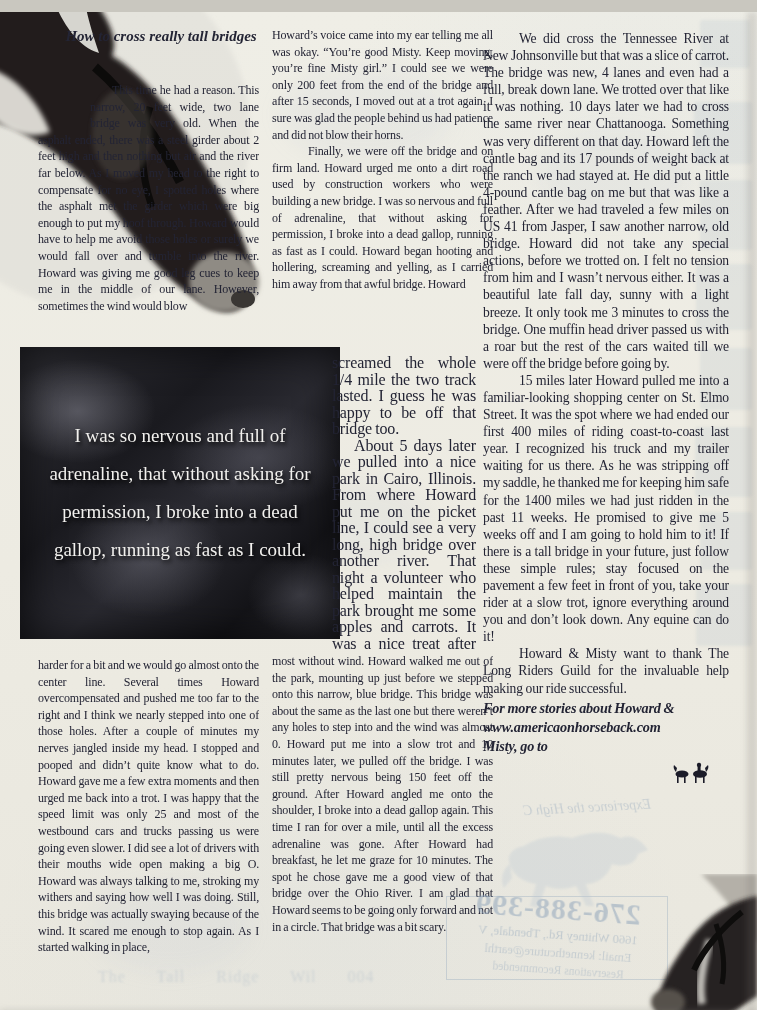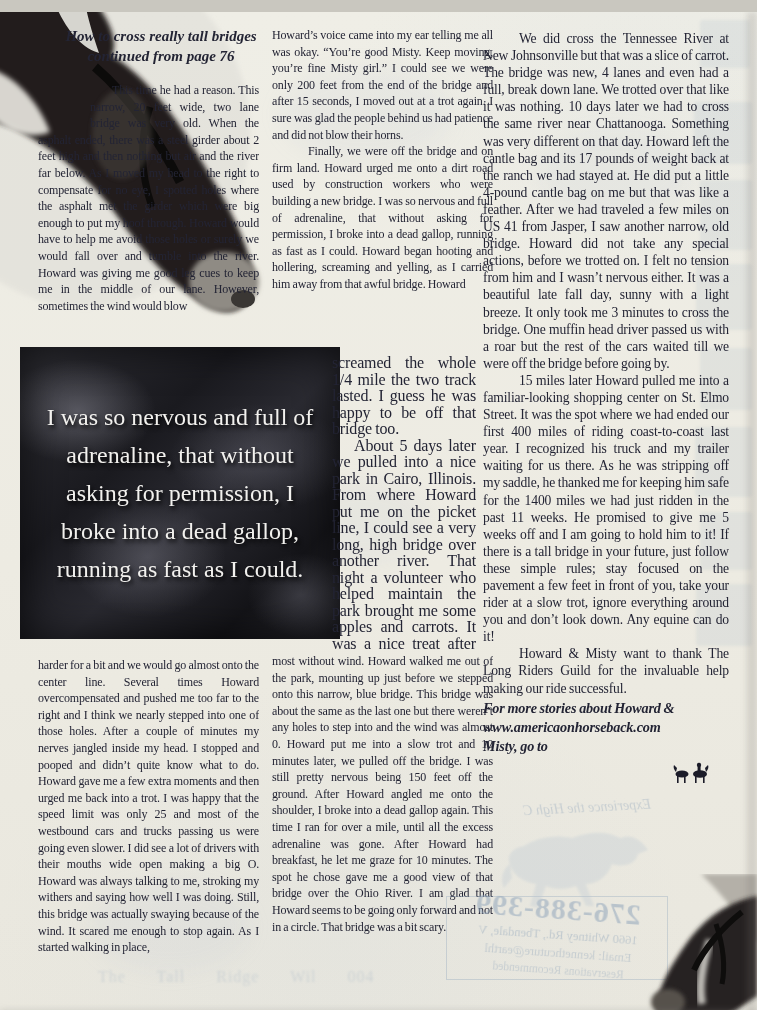--- a/index.html
+++ b/index.html
@@ -28,21 +28,21 @@
     background:
       radial-gradient(ellipse 120px 80px at 18% 22%, rgba(150,150,162,.45), transparent 65%),
       radial-gradient(ellipse 150px 90px at 75% 38%, rgba(110,110,122,.40), transparent 60%),
       radial-gradient(ellipse 130px 100px at 40% 72%, rgba(140,140,152,.35), transparent 60%),
       radial-gradient(ellipse 90px 70px at 88% 85%, rgba(120,120,132,.35), transparent 60%),
       linear-gradient(135deg,#2e2e34 0%, #1a1a1f 35%, #2a2a31 55%, #141418 80%, #26262c 100%);
     box-shadow:inset 0 0 40px rgba(0,0,0,.7);
     display:flex;align-items:center;justify-content:center;
   }
   .pullquote-text{
-    color:var(--quote_text,#f2f1ee);font-size:24px;line-height:38px;text-align:center;
+    color:var(--quote_text,#f2f1ee);font-size:19px;line-height:38px;text-align:center;
     padding:0 24px;text-shadow:2px 3px 4px rgba(0,0,0,.9);
   }
   .narrow-col{width:144px;}
   .tagline{font-style:italic;font-weight:600;text-align:left;font-size:14.2px;line-height:19px;margin-top:2px;}
   .rider-icon-wrap{text-align:right;padding-right:18px;margin-top:4px;}
   
   .bleed{position:absolute;color:var(--showthrough,#93a7bc);pointer-events:none;}
   .mirror{transform:scaleX(-1) rotate(-4deg);}
   .bleed-phone{left:452px;top:880px;width:212px;font-size:30px;font-weight:bold;letter-spacing:1px;opacity:.55;filter:blur(.4px);text-align:center;}
   .bleed-addr{left:452px;top:916px;width:212px;font-size:12.5px;opacity:.45;filter:blur(.5px);text-align:center;}
@@ -88,21 +88,20 @@
     <path d="M-6,58 C20,68 40,94 50,120 C30,128 8,120 -8,105 Z" fill="#eceae3" opacity="0.9" filter="url(#soft1)"></path>
     <ellipse cx="224" cy="270" rx="35" ry="30" fill="#8f8b84" filter="url(#soft1)"></ellipse>
     <ellipse cx="243" cy="287" rx="12" ry="9" fill="#3a3734"></ellipse>
     <path d="M95,55 C130,85 160,130 180,170" stroke="#0c0b0a" stroke-width="9" fill="none"></path>
     <path d="M150,95 C140,125 140,160 152,195" stroke="#0c0b0a" stroke-width="7" fill="none"></path>
     <ellipse cx="122" cy="122" rx="30" ry="45" fill="#4a443f" opacity="0.55" filter="url(#soft1)"></ellipse>
   </svg>
 
   <div class="headline">
     <div>How to cross really tall bridges</div>
-    <div>continued from page 76</div>
   </div>
 
   <div class="col body-txt clip" style="left:38px;top:70px;width:221px;height:262px;">
     <span class="wrap-spacer"></span>
     <p class="sm-indent">This time he had a reason.  This narrow, 20 feet wide, two lane bridge was very old.  When the asphalt ended, there was a steel girder about 2 feet high and then nothing but air and the river far below.  As I moved my head to the right to compensate for no eye, I spotted holes where the asphalt met the girder which were big enough to put my hoof through.  Howard would have to help me avoid those holes or surely we would fall over and tumble into the river.  Howard was giving me good leg cues to keep me in the middle of our lane.  However, sometimes the wind would blow</p>
   </div>
 
   <div class="pullquote">
     <div class="pullquote-text">I was so nervous and full of adrenaline, that without asking for permission, I broke into a dead gallop, running as fast as I could.</div>
   </div>

